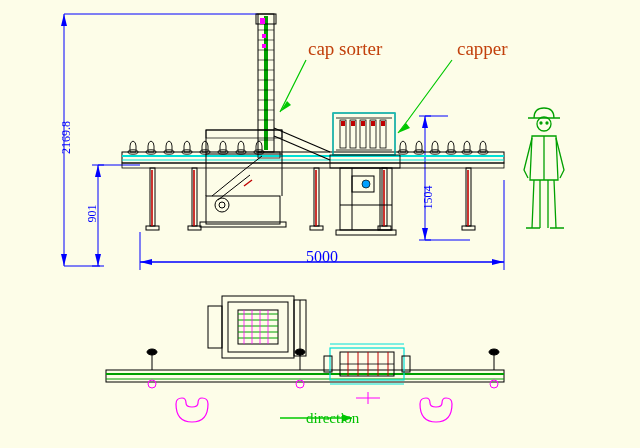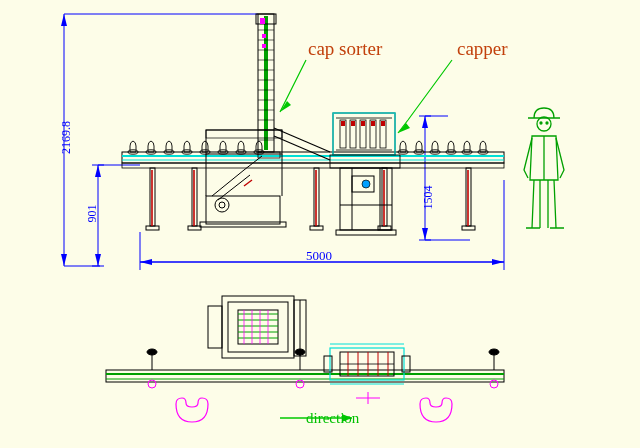--- a/index.html
+++ b/index.html
@@ -345,15 +345,15 @@
   <div class="lbl lbl-annot" style="left:457px;top:38px;">capper</div>
 
   <div class="lbl" style="left:282px;top:410px;font-size:15px;margin-left:24px;">direction</div>
 
   <div class="dimtxt rot" style="left:36px;top:130px;width:60px;text-align:center;">2169.8</div>
 
   <div class="dimtxt rot" style="left:72px;top:206px;width:40px;text-align:center;">901</div>
 
   <div class="dimtxt rot" style="left:408px;top:190px;width:40px;text-align:center;">1504</div>
 
-  <div class="dimtxt" style="left:306px;top:248px;font-size:13px;">5000</div>
+  <div class="dimtxt" style="left:306px;top:248px;font-size:16px;">5000</div>
 
 </div>
 
 </body></html>

